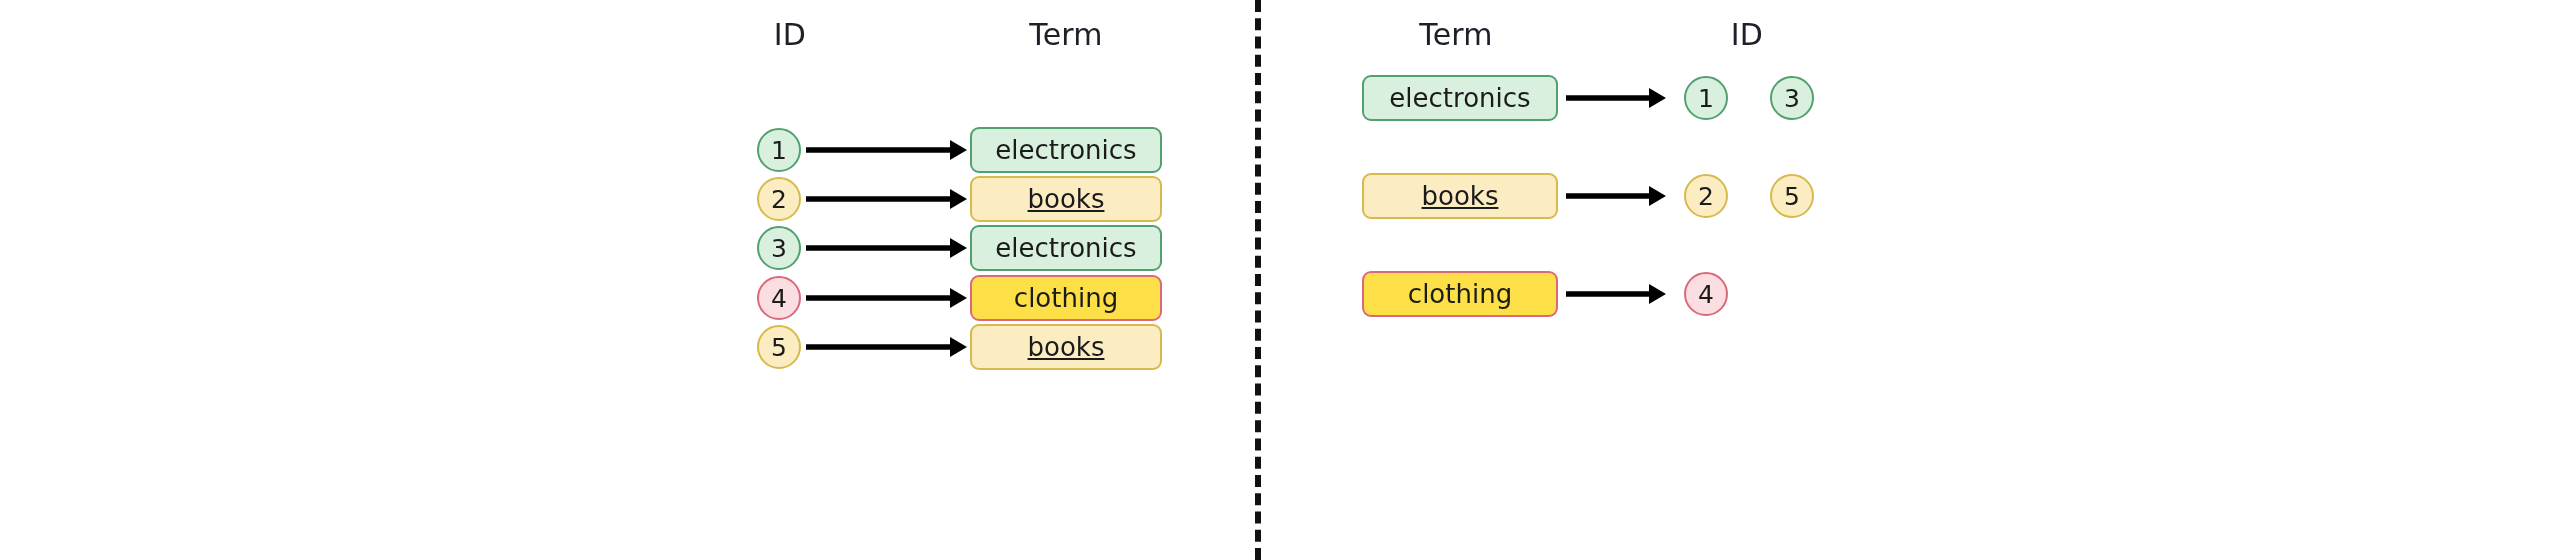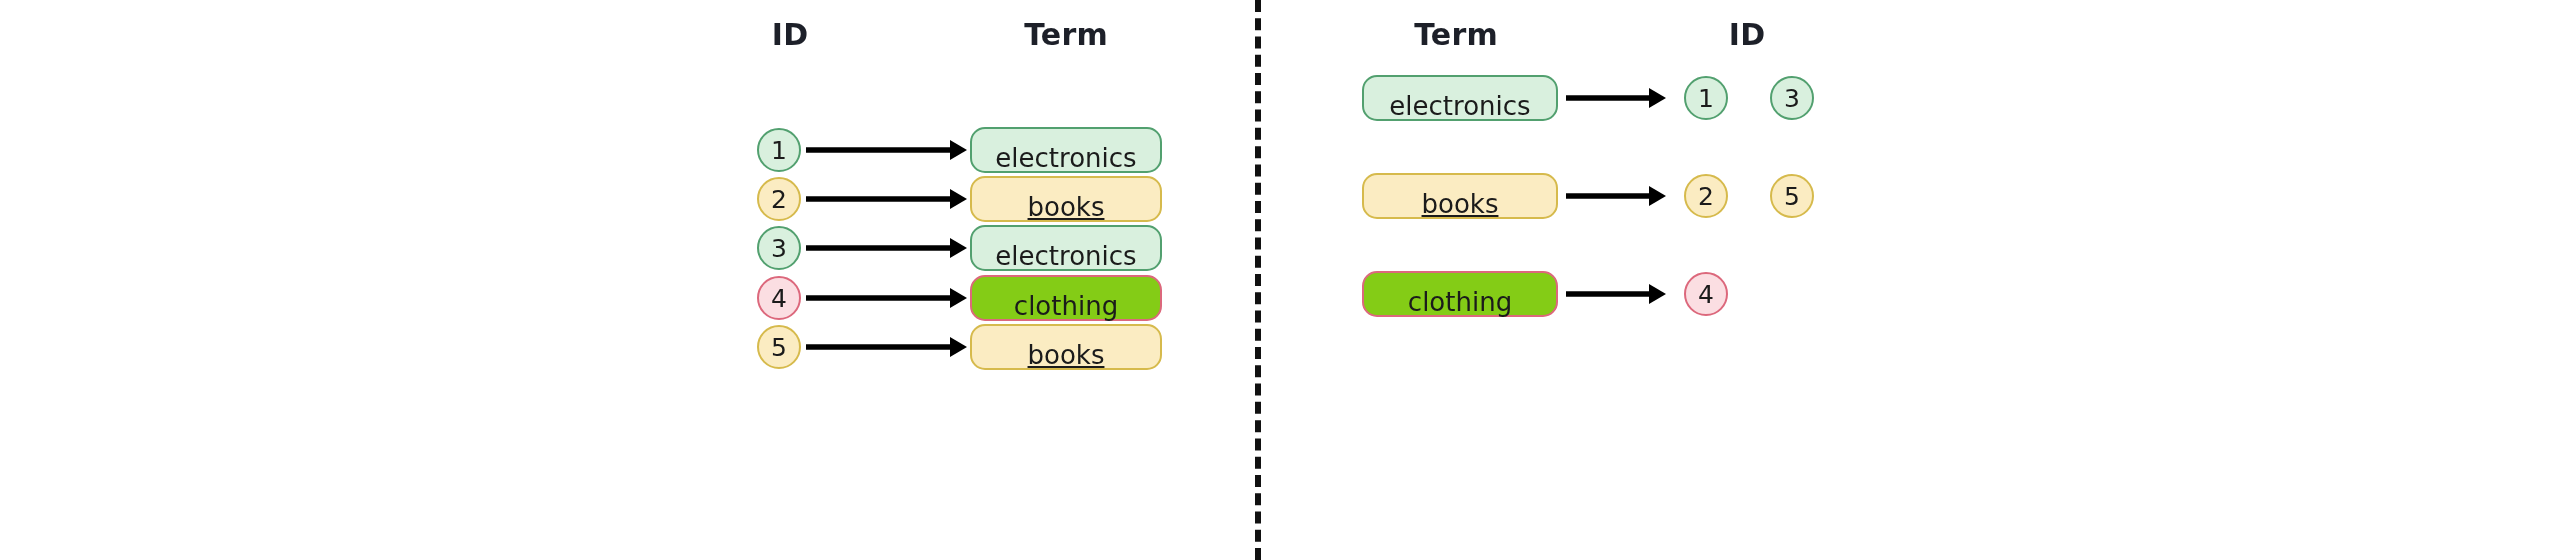--- a/index.html
+++ b/index.html
@@ -37,21 +37,21 @@
     top: 0px;
     width: 0px;
     height: 560px;
     border-left: 6px dashed #111111;
   }
 
   
   .col-header {
     position: absolute;
     font-size: 30px;
-    font-weight: bold;
+    font-weight: normal;
     color: #1d2029;
     letter-spacing: 0.2px;
     white-space: nowrap;
     transform: translateX(-50%);
     top: 17px;
   }
 
   
   .row {
     position: absolute;
@@ -75,34 +75,34 @@
     line-height: 1;
   }
   .c-green  { background: #d9f0de; border-color: #52a06f; }
   .c-yellow { background: #fbecc2; border-color: #d6ba4c; }
   .c-pink   { background: #fbdee2; border-color: #dc687c; }
 
   
   .termbox {
     position: absolute;
     height: 46px;
-    border-radius: 15px;
+    border-radius: 9px;
     border-width: 2.2px;
     border-style: solid;
     box-sizing: border-box;
     display: flex;
-    align-items: flex-end;
+    align-items: center;
     justify-content: center;
     font-size: 26px;
     color: #1b1b1b;
     line-height: 1;
   }
   .b-green  { background: #d9f0de; border-color: #52a06f; }
   .b-yellow { background: #fbecc2; border-color: #d6ba4c; text-decoration: underline; }
-  .b-pink   { background: #84cc16; border-color: #dc687c; }
+  .b-pink   { background: #fde047; border-color: #dc687c; }
 
   
   .arrow {
     position: absolute;
     height: 26px;
     overflow: visible;
   }
   .arrow svg { display: block; overflow: visible; }
 </style>
 </head>

